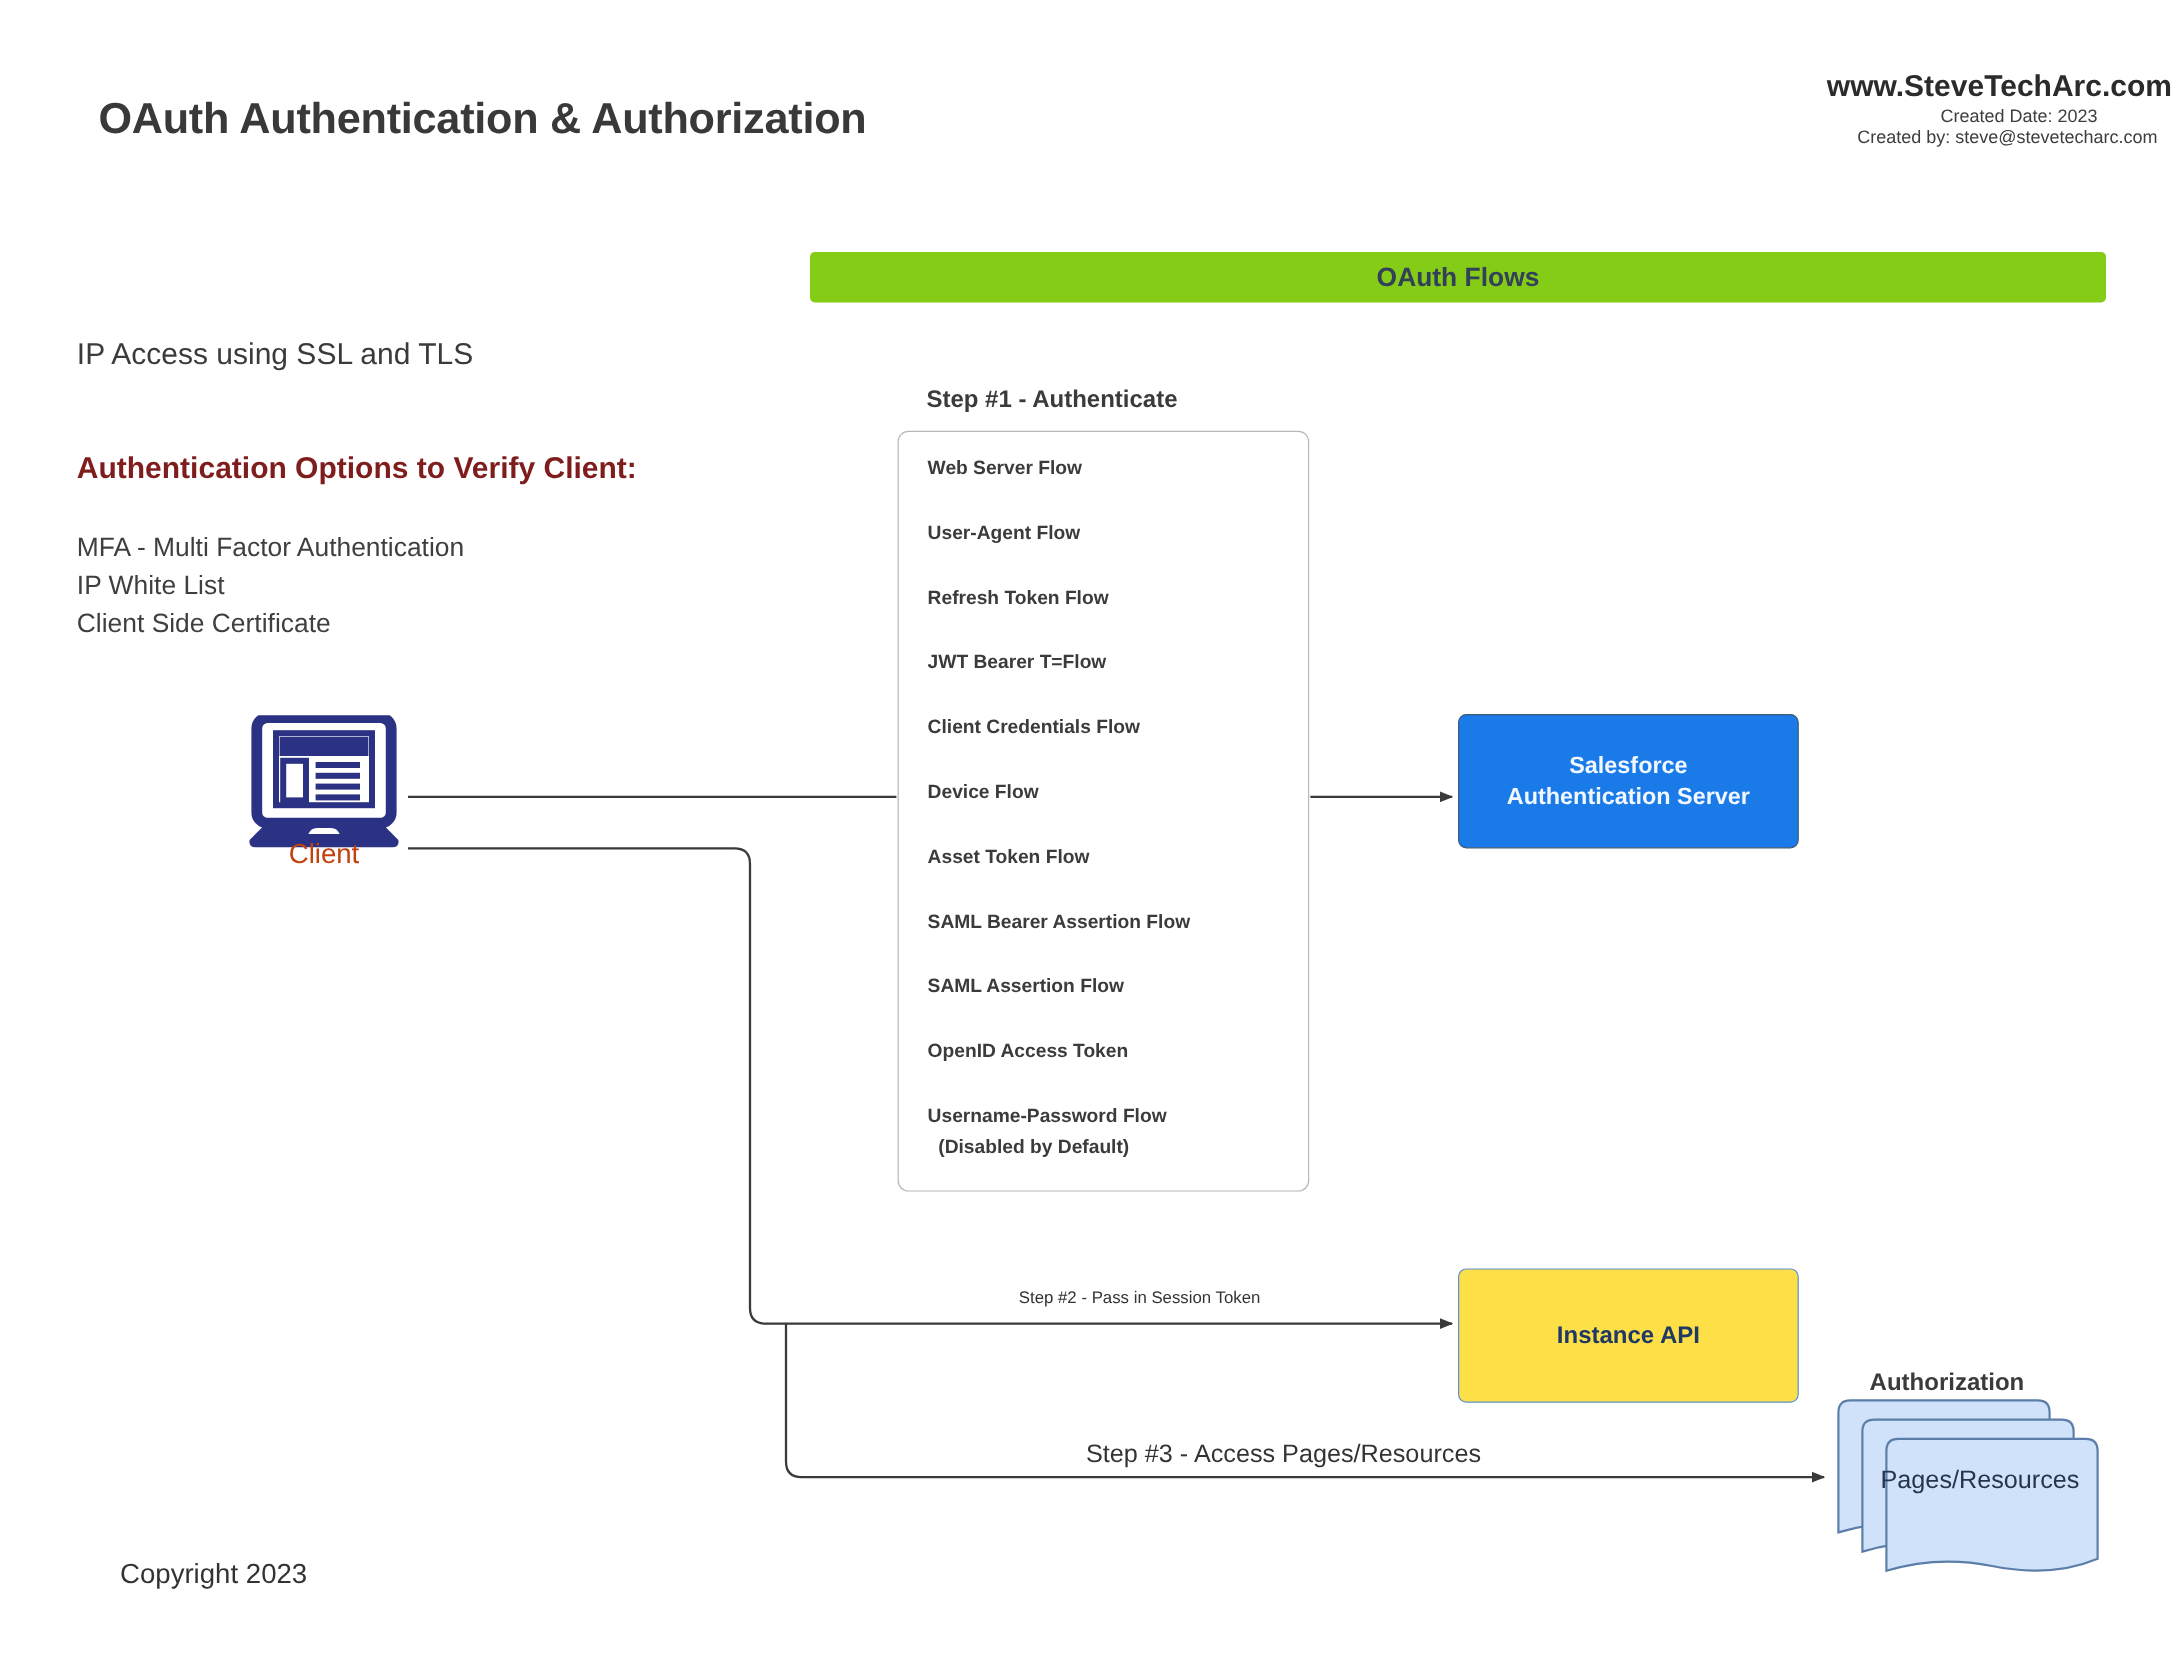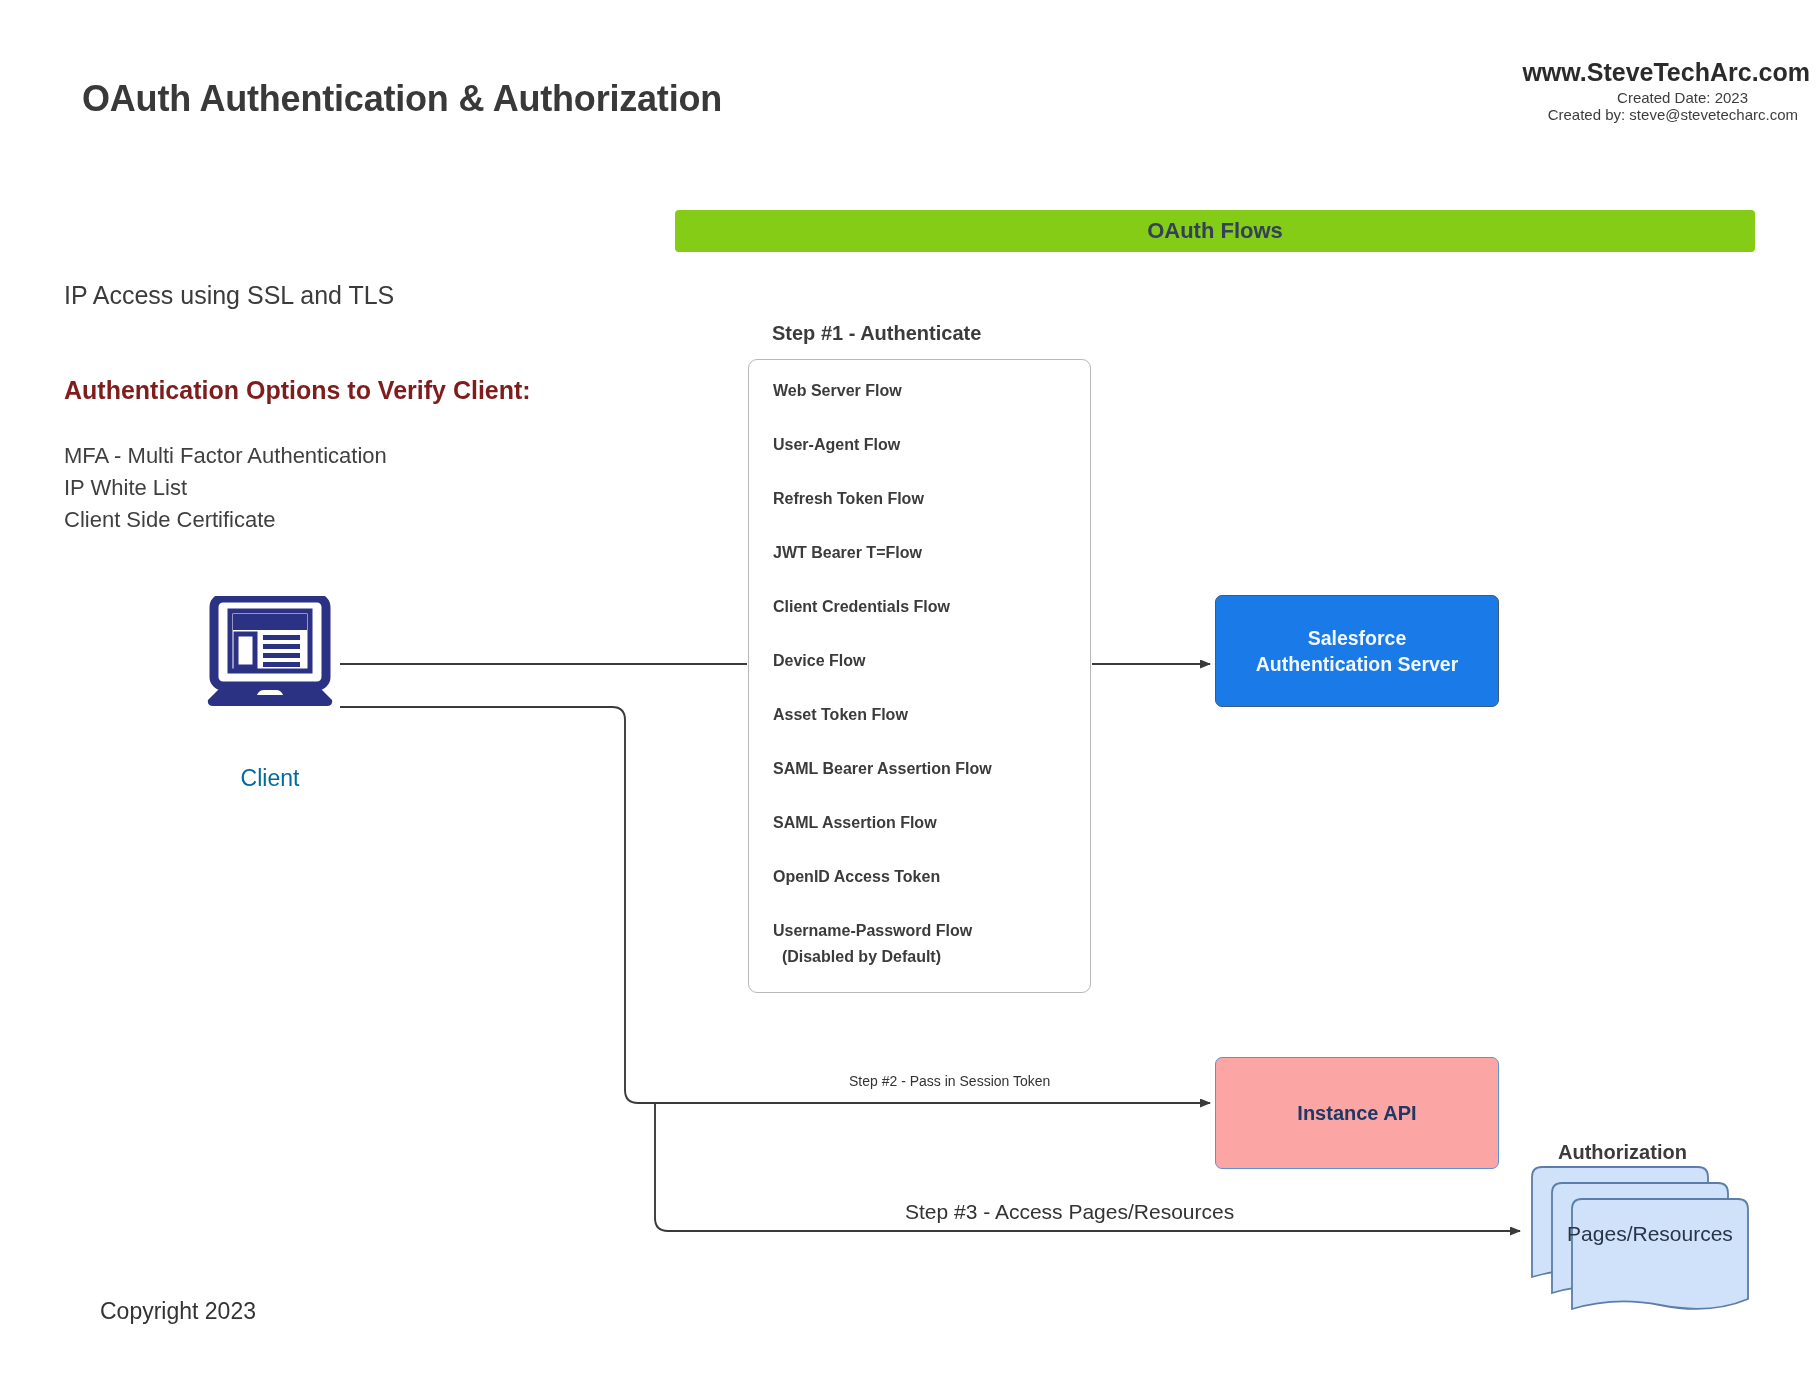--- a/index.html
+++ b/index.html
@@ -138,25 +138,25 @@
     color: #3b3b3b;
     height: 54px;
     line-height: 26px;
     white-space: pre;
   }
 
   
   #client-group { left: 200px; top: 596px; width: 140px; }
   #client-label {
     left: 200px;
-    top: 765px;
+    top: 698px;
     width: 140px;
     text-align: center;
     font-size: 23px;
-    color: #0369a1;
+    color: #c2410c;
   }
 
   
   #salesforce-box {
     left: 1215px;
     top: 595px;
     width: 284px;
     height: 112px;
     background: #1a7ae8;
     border: 1.4px solid #3e5a76;
@@ -172,21 +172,21 @@
     font-weight: bold;
     text-align: center;
     line-height: 26px;
     white-space: pre-line;
   }
   #instance-api-box {
     left: 1215px;
     top: 1057px;
     width: 284px;
     height: 112px;
-    background: #fca5a5;
+    background: #fde047;
     border: 1.4px solid #5b93d6;
     border-radius: 7px;
     box-sizing: border-box;
     display: flex;
     align-items: center;
     justify-content: center;
   }
   #instance-api-box .box-label {
     color: #1f3864;
     font-size: 20px;

